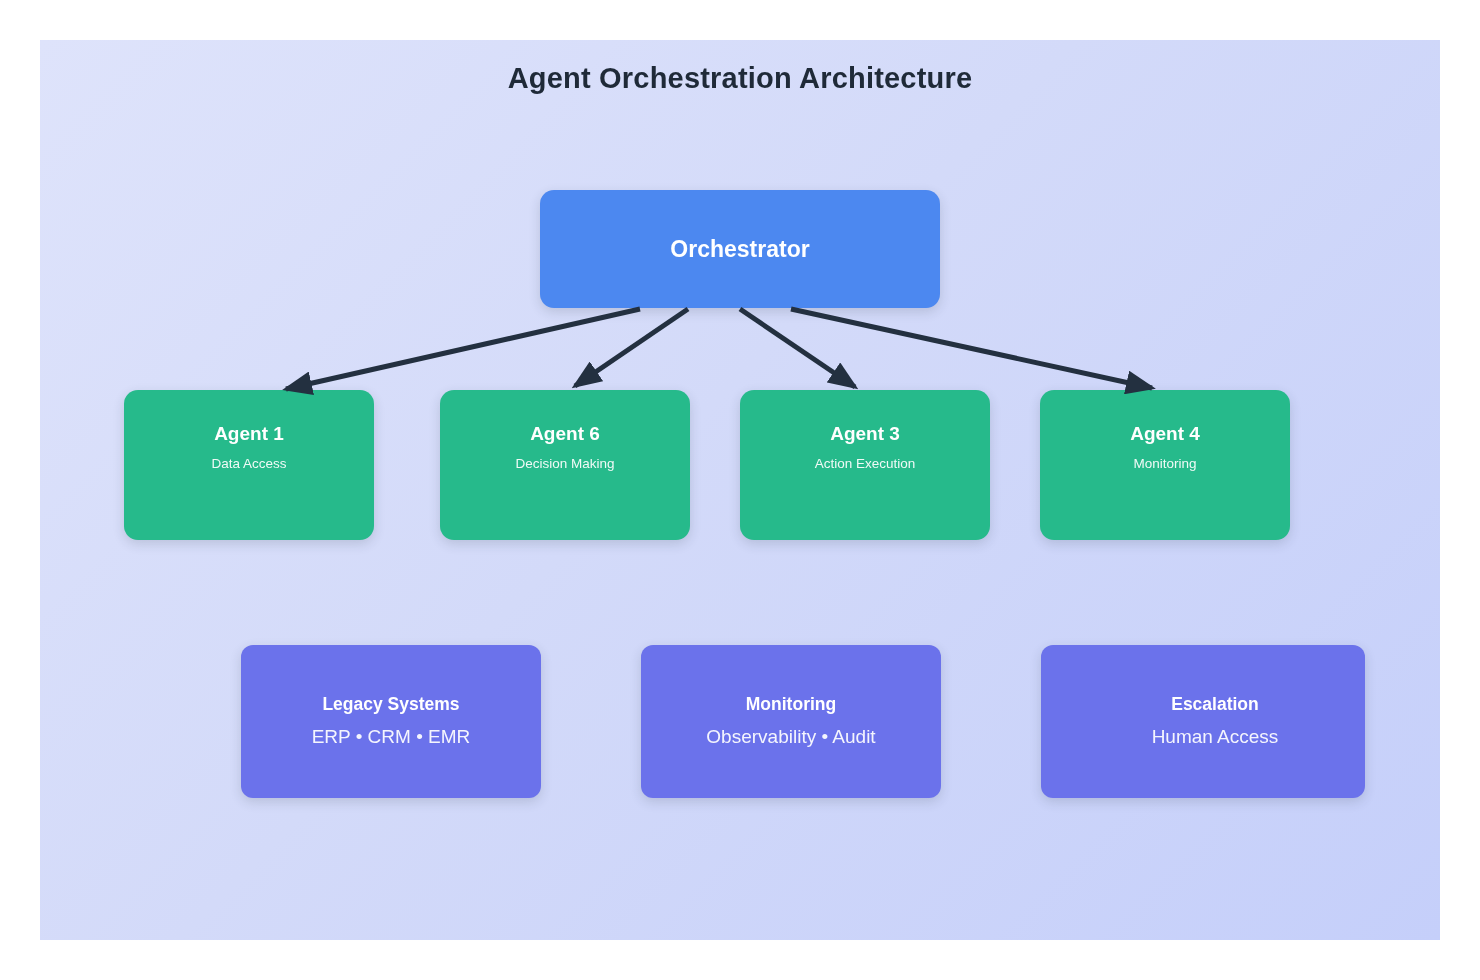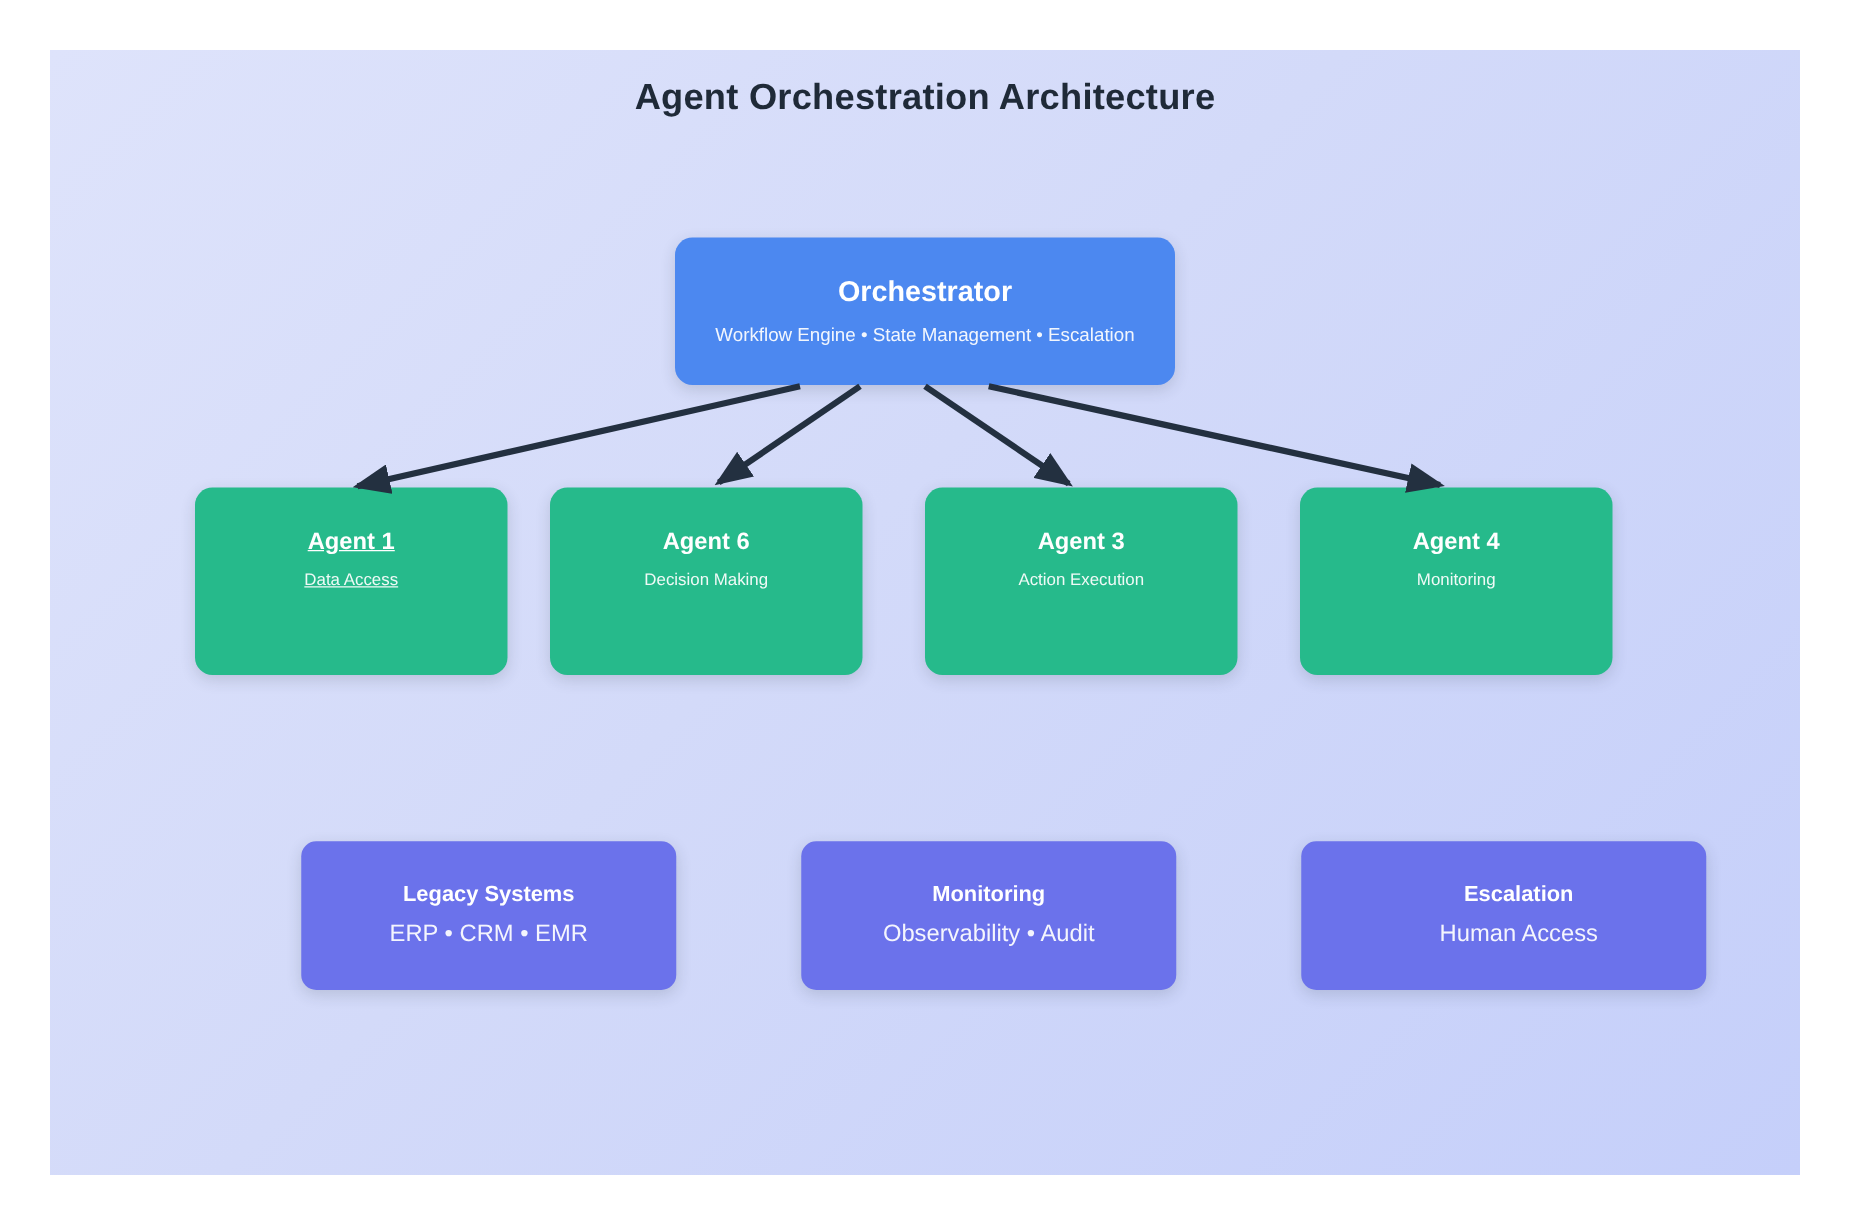--- a/index.html
+++ b/index.html
@@ -43,27 +43,27 @@
   
   .orchestrator { left: 500px; top: 150px; width: 400px; height: 118px; }
   .orchestrator .node-title { font-size: 23px; }
   .orchestrator .node-subtitle { font-size: 15px; margin-top: 14px; }
 
   
   .agent { top: 350px; width: 250px; height: 150px; padding-bottom: 0; }
   .agent .node-inner { transform: translateY(-17px); }
   .agent .node-title { font-size: 19px; }
   .agent .node-subtitle { font-size: 13.5px; margin-top: 11px; }
-  .agent-1 { left: 116px; text-decoration: underline; }
+  .agent-1 { left: 84px; }
   .agent-2 { left: 400px; }
   .agent-3 { left: 700px; }
   .agent-4 { left: 1000px; }
 
   
-  .system { top: 633px; width: 300px; height: 119px; border-radius: 12px; }
+  .system { top: 605px; width: 300px; height: 153px; border-radius: 12px; }
   .system .node-title { font-size: 17.5px; }
   .system .node-subtitle { font-size: 19px; margin-top: 12px; }
   .system-1 { left: 201px; }
   .system-2 { left: 601px; }
   .system-3 { left: 1001px; }
 
   .node-inner { display: flex; flex-direction: column; align-items: center; }
 
   svg.arrows {
     position: absolute;
@@ -75,21 +75,20 @@
 </style>
 </head>
 <body>
 
 <div class="canvas">
   <h1 class="page-title" style="color: rgb(31, 42, 56);">Agent Orchestration Architecture</h1>
 
   <div class="node orchestrator" style="background: rgb(76, 136, 240);">
     <div class="node-inner">
       <div class="node-title">Orchestrator</div>
-      <div class="node-subtitle">Workflow Engine • State Management • Escalation</div>
     </div>
   </div>
 
   <div class="node agent agent-1" style="background: rgb(38, 186, 139);">
     <div class="node-inner">
       <div class="node-title">Agent 1</div>
       <div class="node-subtitle">Data Access</div>
     </div>
   </div>
 

